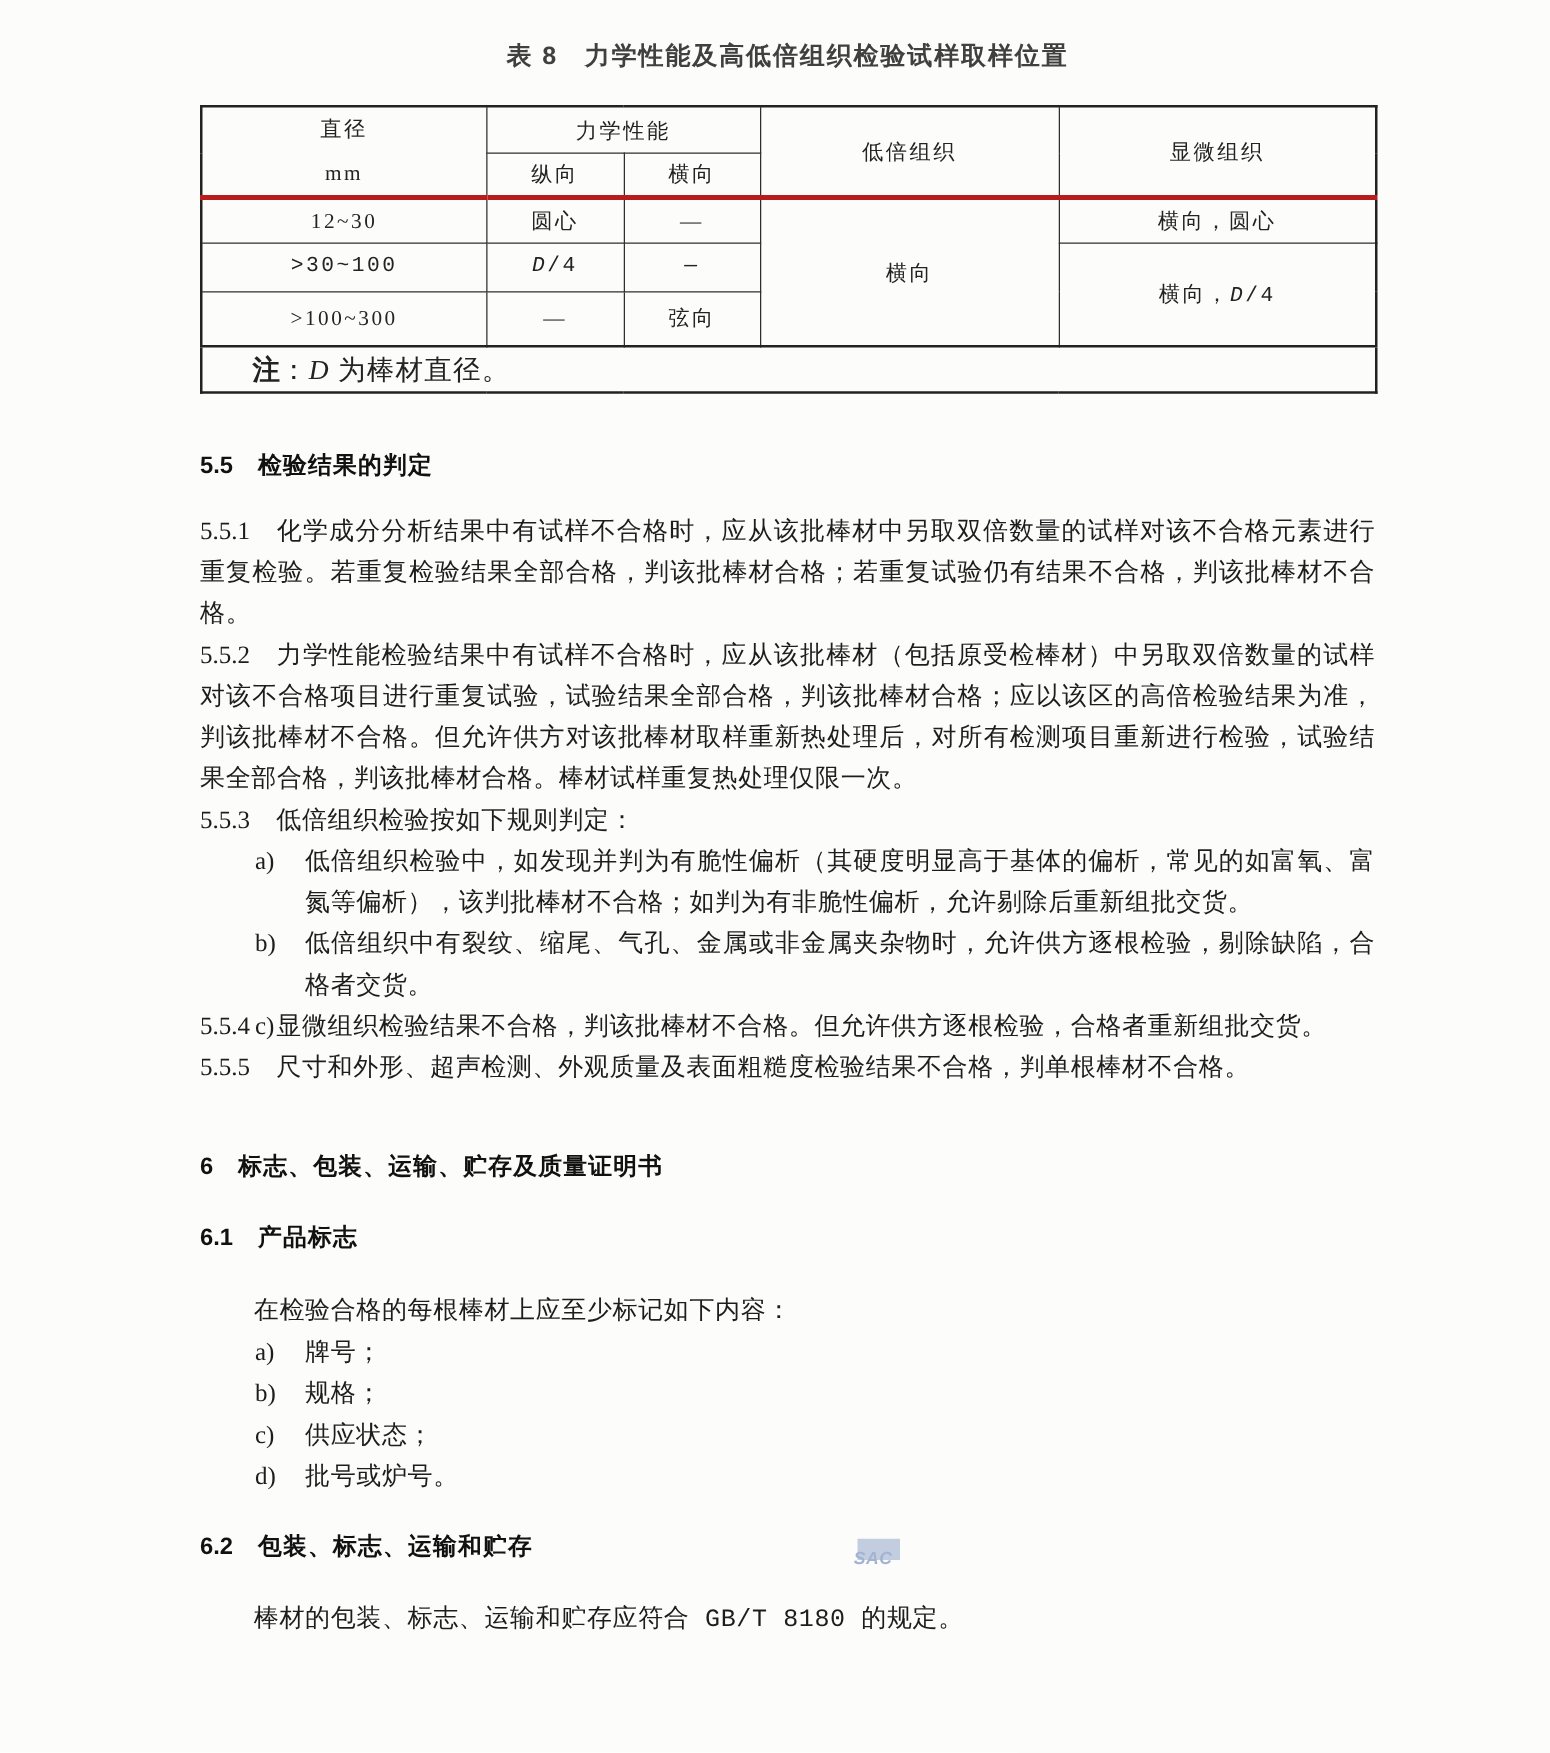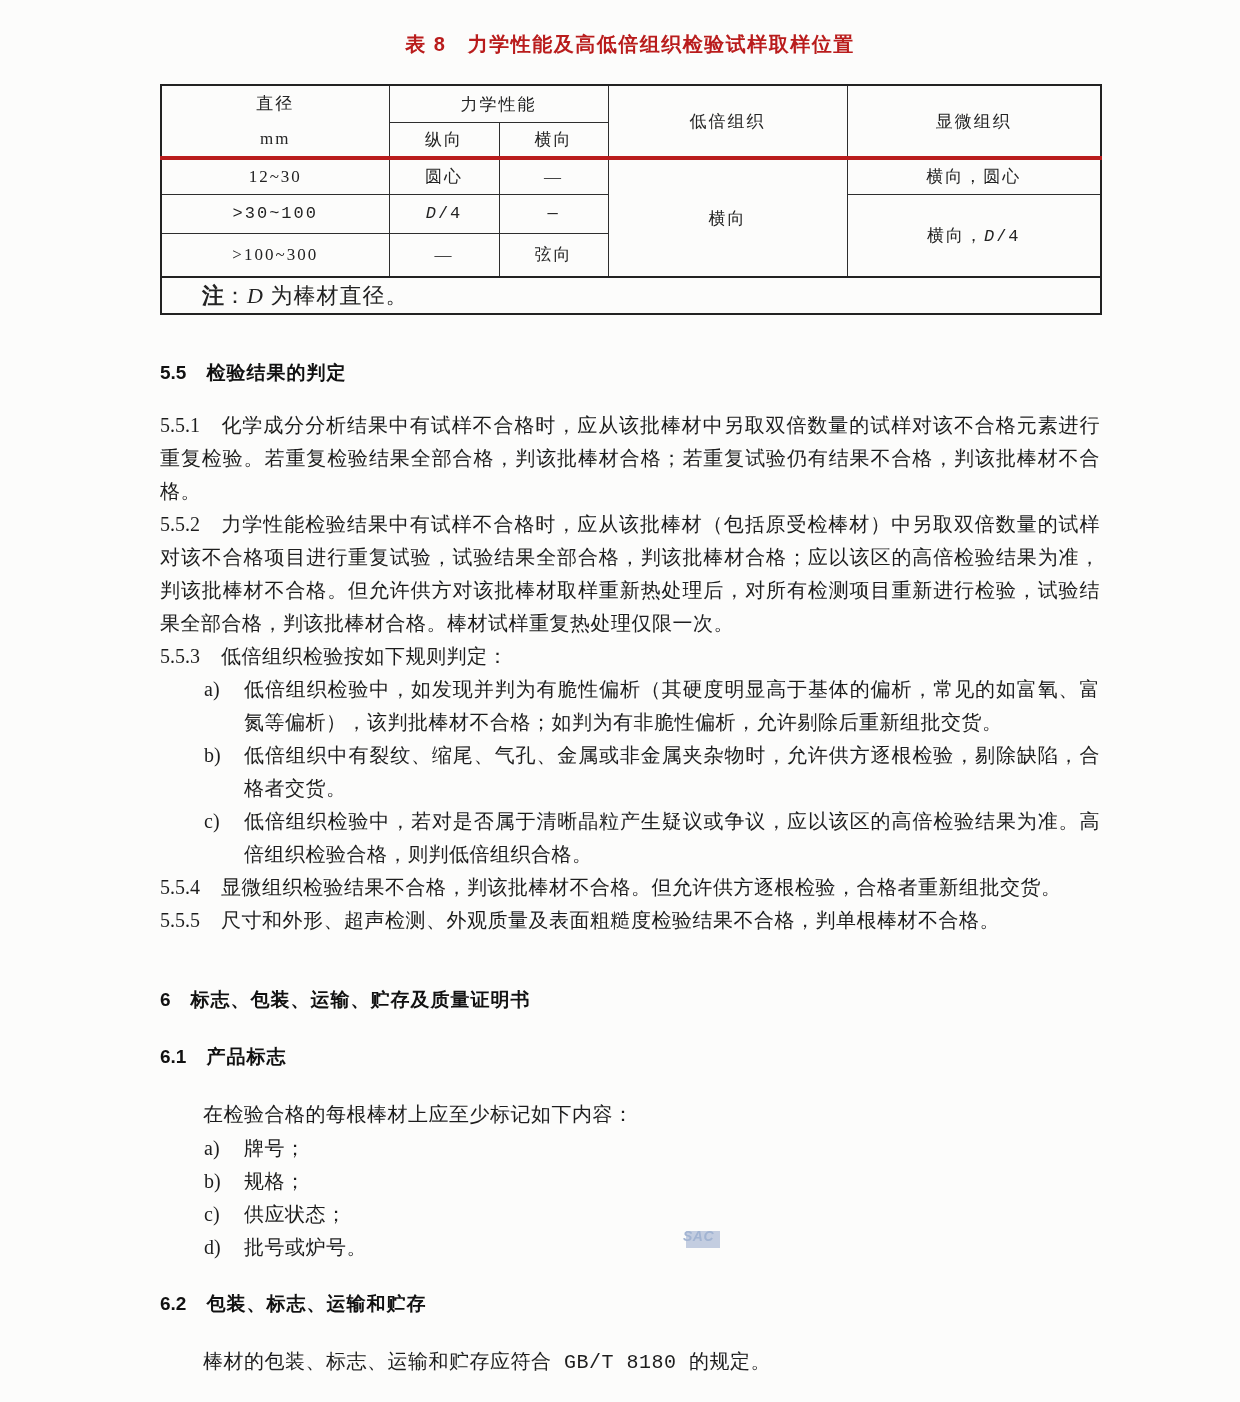--- a/index.html
+++ b/index.html
@@ -16,21 +16,21 @@
   .content { padding: 0 140px 0 160px; }
 
   
   .doc-title {
     padding-top: 31px;
     text-align: center;
     font-family: "Liberation Sans", sans-serif;
     font-weight: bold;
     font-size: 20px;
     letter-spacing: 1.5px;
-    color: #b91c1c;
+    color: #404040;
   }
 
   
   .spec-table {
     border-collapse: collapse;
     table-layout: fixed;
     width: 940px;
     margin-top: 26px;
     font-size: 17px;
     color: #232323;
@@ -76,21 +76,21 @@
   .para { margin: 0; text-align: justify; }
   .p-num { margin-right: 21px; letter-spacing: 0; }
   .li { position: relative; padding-left: 84px; text-align: justify; }
   .li-label { position: absolute; left: 44px; letter-spacing: 0; }
   .indent { margin-left: 43px; font-family: Liberation Mono, monospace; }
 
   
   .watermark { position: absolute; left: 683px; top: 1231px; width: 40px; height: 31px; }
   .wm-block { position: absolute; top: 0; left: 3px; width: 34px; height: 17px; background: #c3cde0; }
   .wm-text {
-    position: absolute; bottom: 18px; left: 0;
+    position: absolute; bottom: 8px; left: 0;
     font-family: "Liberation Sans", sans-serif;
     font-style: italic; font-weight: bold;
     font-size: 14px; color: #a2b4d2; letter-spacing: 0.5px;
   }
 </style>
 </head>
 <body>
 
 <div class="page">
   <div class="content">
@@ -161,21 +161,21 @@
       <p class="para">
         <span class="p-num">5.5.3</span><span>低倍组织检验按如下规则判定：</span>
       </p>
       <div class="li">
         <span class="li-label">a)</span><span>低倍组织检验中，如发现并判为有脆性偏析（其硬度明显高于基体的偏析，常见的如富氧、富氮等偏析），该判批棒材不合格；如判为有非脆性偏析，允许剔除后重新组批交货。</span>
       </div>
       <div class="li">
         <span class="li-label">b)</span><span>低倍组织中有裂纹、缩尾、气孔、金属或非金属夹杂物时，允许供方逐根检验，剔除缺陷，合格者交货。</span>
       </div>
       <div class="li">
-        <span class="li-label">c)</span><span>低倍组织检验中，若对是否属于清晰晶粒产生疑议或争议，应以该区的高倍检验结果为准。高倍组织检验合格，则判低倍组织合格。</span>
+        <span class="li-label">c)</span>
       </div>
       <p class="para">
         <span class="p-num">5.5.4</span><span>显微组织检验结果不合格，判该批棒材不合格。但允许供方逐根检验，合格者重新组批交货。</span>
       </p>
       <p class="para">
         <span class="p-num">5.5.5</span><span>尺寸和外形、超声检测、外观质量及表面粗糙度检验结果不合格，判单根棒材不合格。</span>
       </p>
     </div>
 
     <div class="sec-h h6">

